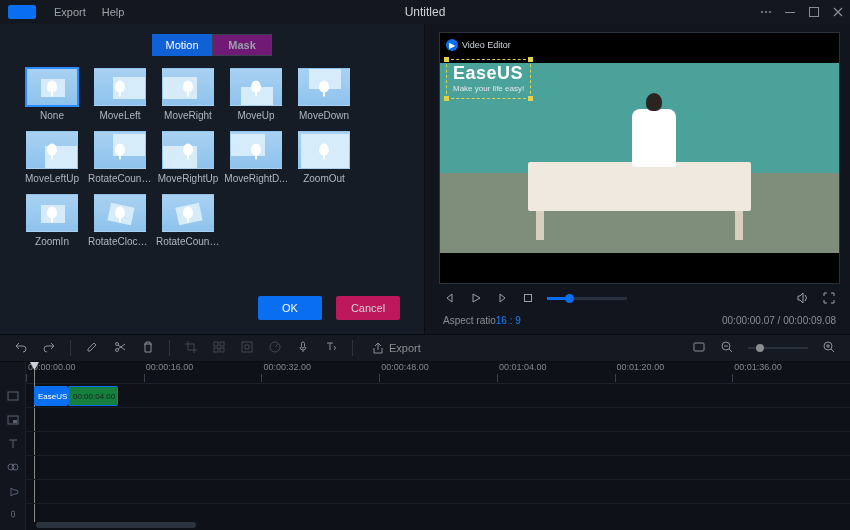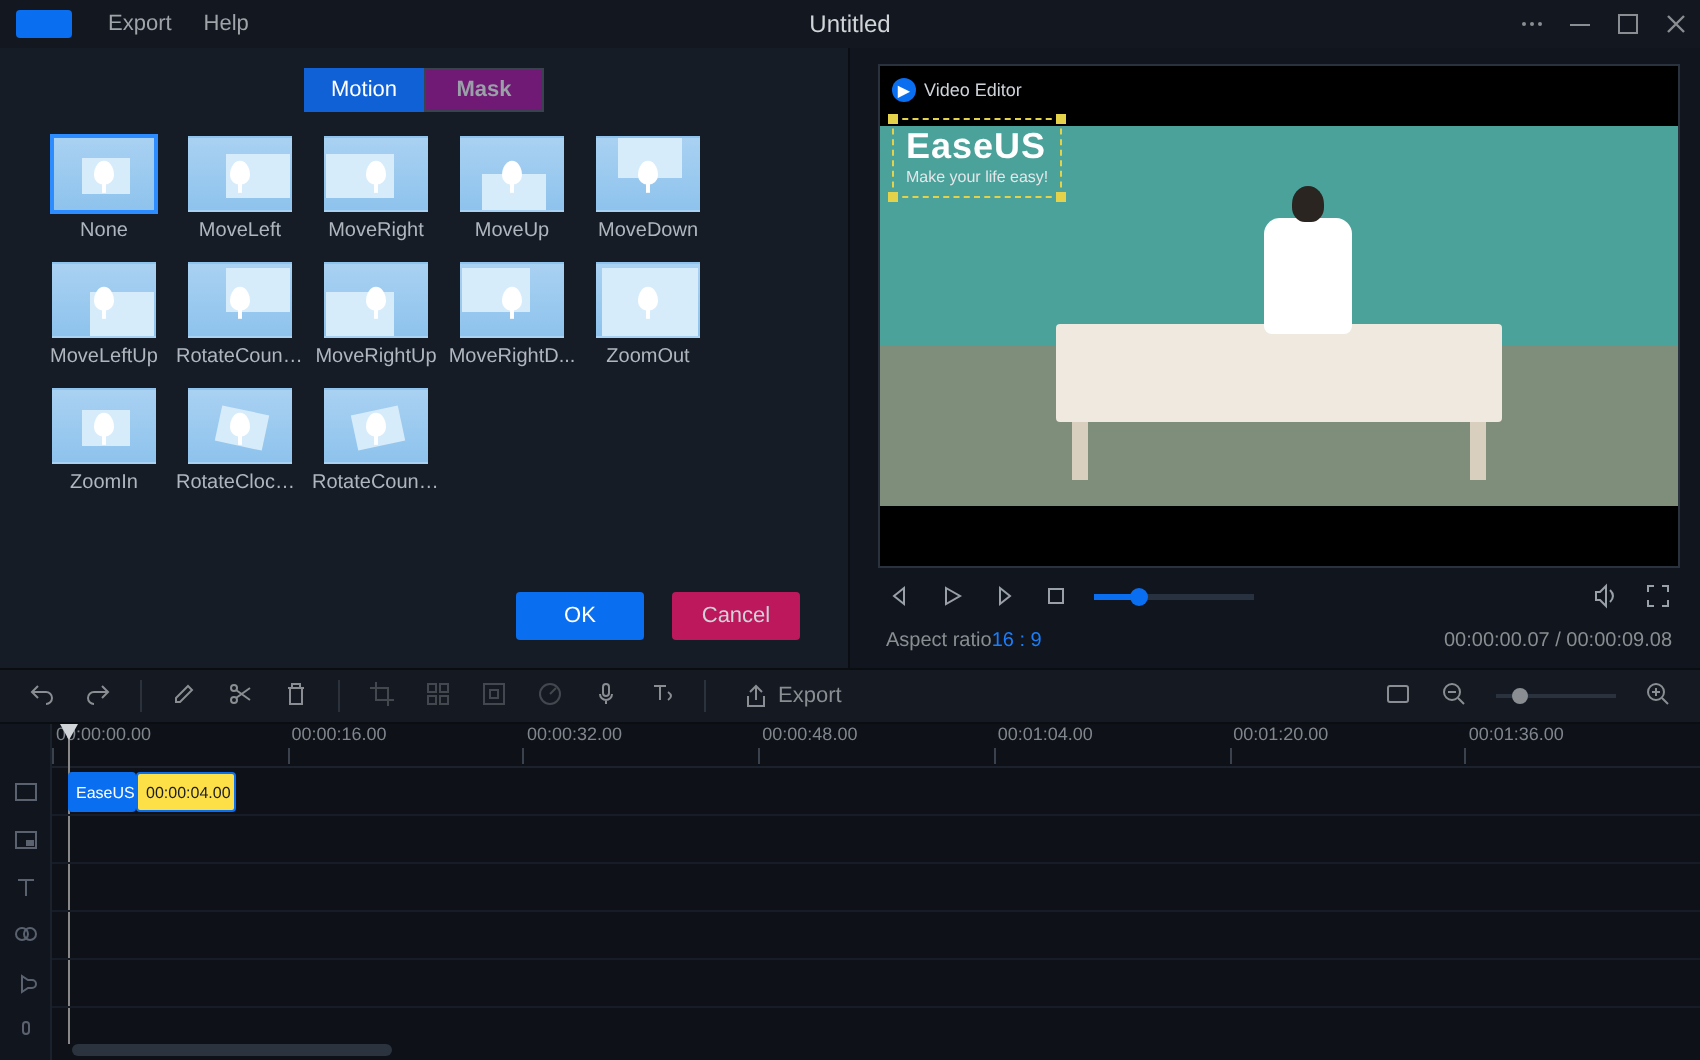--- a/index.html
+++ b/index.html
@@ -81,21 +81,21 @@
 .tracksarea { flex: 1; position: relative; overflow: hidden; }
 .ruler { height: 22px; border-bottom: 1px solid #1c222c; display: flex; font-size: 9px; color: #80868e; position: relative; }
 .rulertick { width: 120px; padding-left: 2px; position: relative; }
 .rulertick::before { content: ""; position: absolute; left: 0; top: 12px; width: 1px; height: 8px; background: #3a424e; }
 .playhead { position: absolute; left: 8px; top: 0; width: 1px; height: 160px; background: #888; }
 .playhead::before { content: ""; position: absolute; left: -4px; top: 0; width: 9px; height: 8px; background: #d0d4d8; clip-path: polygon(0 0, 100% 0, 50% 100%); }
 .track { height: 24px; border-bottom: 1px solid #171d26; position: relative; }
 .clip { position: absolute; top: 2px; height: 20px; border-radius: 2px; display: flex; align-items: center; padding: 0 4px; font-size: 9px; color: #fff; overflow: hidden; }
 .clip-video { left: 8px; width: 68px; background: linear-gradient(#3d5264,#2a3a48); }
 .clip-text1 { left: 8px; width: 34px; background: #0a6ef0; font-size: 8px; }
-.clip-text2 { left: 42px; width: 50px; background: #fde047; color: #1a1e24; border: 1px solid #0a6ef0; font-size: 8px; }
+.clip-text2 { left: 42px; width: 50px; background: #15803d; color: #1a1e24; border: 1px solid #0a6ef0; font-size: 8px; }
 .hscroll { position: absolute; left: 10px; bottom: 2px; width: 160px; height: 6px; background: #2b333e; border-radius: 3px; }
 </style>
 </head>
 <body>
 
 <div class="titlebar">
   <div class="logo"></div>
   <div class="menu">
     <span>Export</span>
     <span>Help</span>

